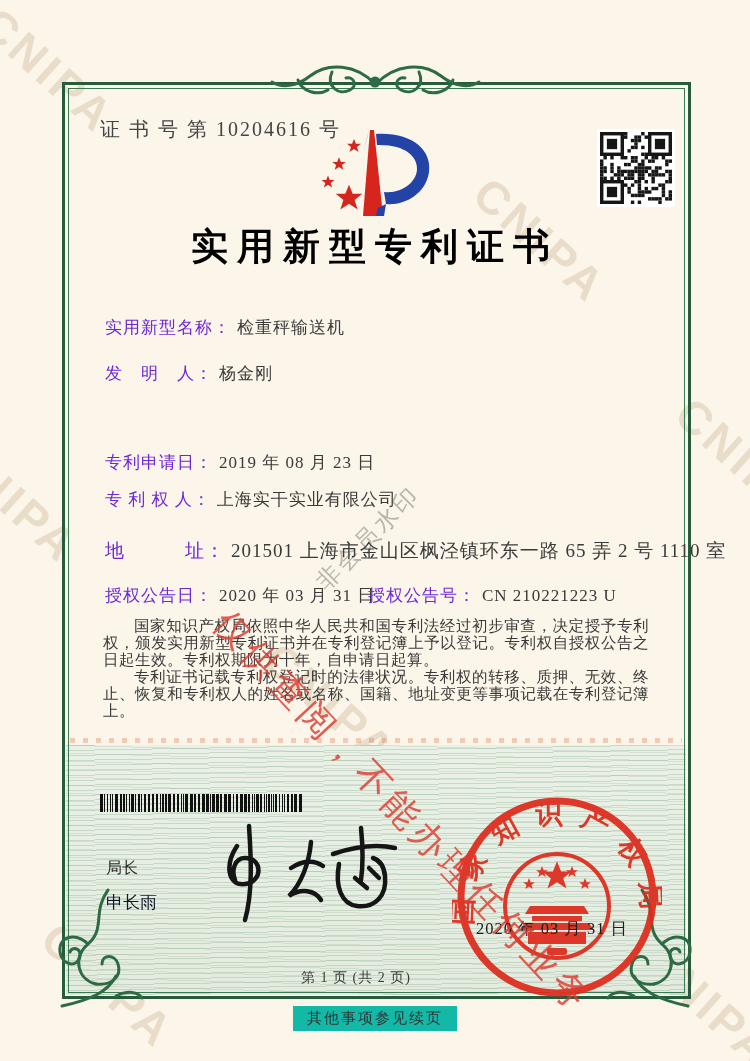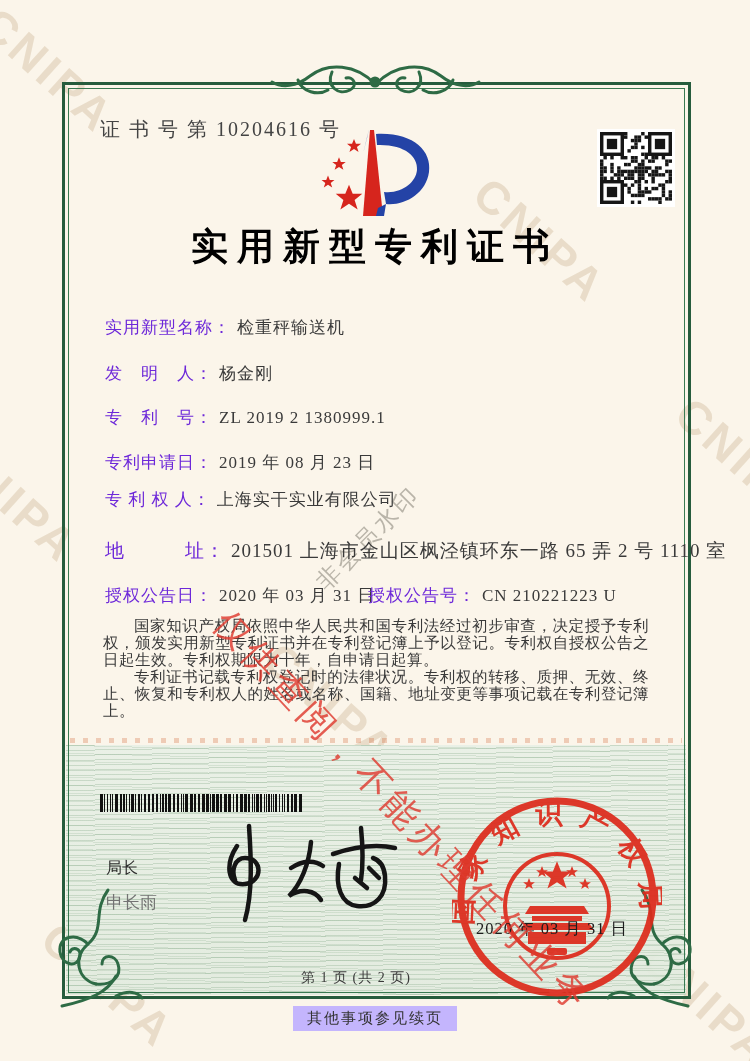--- a/index.html
+++ b/index.html
@@ -37,29 +37,29 @@
   .row .lab{color:#6d28d9;}
   .row .val{margin-left:6px;}
   .grant2{position:absolute;left:263px;top:0;}
   .paras{position:absolute;z-index:3;left:103px;top:617px;width:546px;}
   .paras p{margin:0;font-size:15.5px;line-height:17px;text-align:justify;text-indent:2em;
     letter-spacing:0.5px;color:#3a3a3a;}
   .barcode{position:absolute;z-index:3;left:100px;top:794px;}
   .officer-title{position:absolute;z-index:3;left:106px;top:858px;font-size:16px;
     font-family:"Liberation Sans","DejaVu Sans",sans-serif;color:#2b2b2b;}
   .officer-name{position:absolute;z-index:3;left:106px;top:891px;font-size:17px;
-    font-family:"Liberation Sans","DejaVu Sans",sans-serif;color:#737373;}
+    font-family:"Liberation Sans","DejaVu Sans",sans-serif;color:#0f172a;}
   .signature{position:absolute;z-index:4;left:215px;top:820px;}
   .seal{position:absolute;z-index:5;left:452px;top:792px;width:210px;height:210px;}
   .seal-date{position:absolute;z-index:5;left:447px;top:918px;width:210px;text-align:center;
     font-size:16.5px;letter-spacing:1px;color:#1d1d1d;}
   .page-indicator{position:absolute;z-index:3;left:0;right:38px;top:969px;text-align:center;
     font-size:14px;color:#3a3a3a;letter-spacing:1px;}
   .continuation{position:absolute;z-index:3;left:50%;top:1006px;transform:translateX(-50%);
-    background:#c4b5fd;padding:3px 14px;font-size:15px;letter-spacing:2px;color:#333;}
+    background:#14b8a6;padding:3px 14px;font-size:15px;letter-spacing:2px;color:#333;}
 </style>
 </head>
 <body>
 
 <div class="page">
 
   <span class="wm-brand" style="left:48px;top:70px">CNIPA</span>
   <span class="wm-brand" style="left:540px;top:240px">CNIPA</span>
   <span class="wm-brand" style="left:12px;top:500px">CNIPA</span>
   <span class="wm-brand" style="left:742px;top:460px">CNIPA</span>
@@ -271,23 +271,20 @@
     </svg>
 
   <div class="title">实用新型专利证书</div>
 
   <div class="row" style="top:316px">
     <span class="lab">实用新型名称：</span><span class="val">检重秤输送机</span>
   </div>
   <div class="row" style="top:362px">
     <span class="lab">发　明　人：</span><span class="val">杨金刚</span>
   </div>
-  <div class="row" style="top:406px">
-    <span class="lab">专　利　号：</span><span class="val">ZL 2019 2 1380999.1</span>
-  </div>
   <div class="row" style="top:451px">
     <span class="lab">专利申请日：</span><span class="val">2019 年 08 月 23 日</span>
   </div>
   <div class="row" style="top:488px">
     <span class="lab">专 利 权 人：</span><span class="val">上海实干实业有限公司</span>
   </div>
   <div class="row" style="top:538px;font-size:19px">
     <span class="lab">地　　　址：</span><span class="val">201501 上海市金山区枫泾镇环东一路 65 弄 2 号 1110 室</span>
   </div>
 

